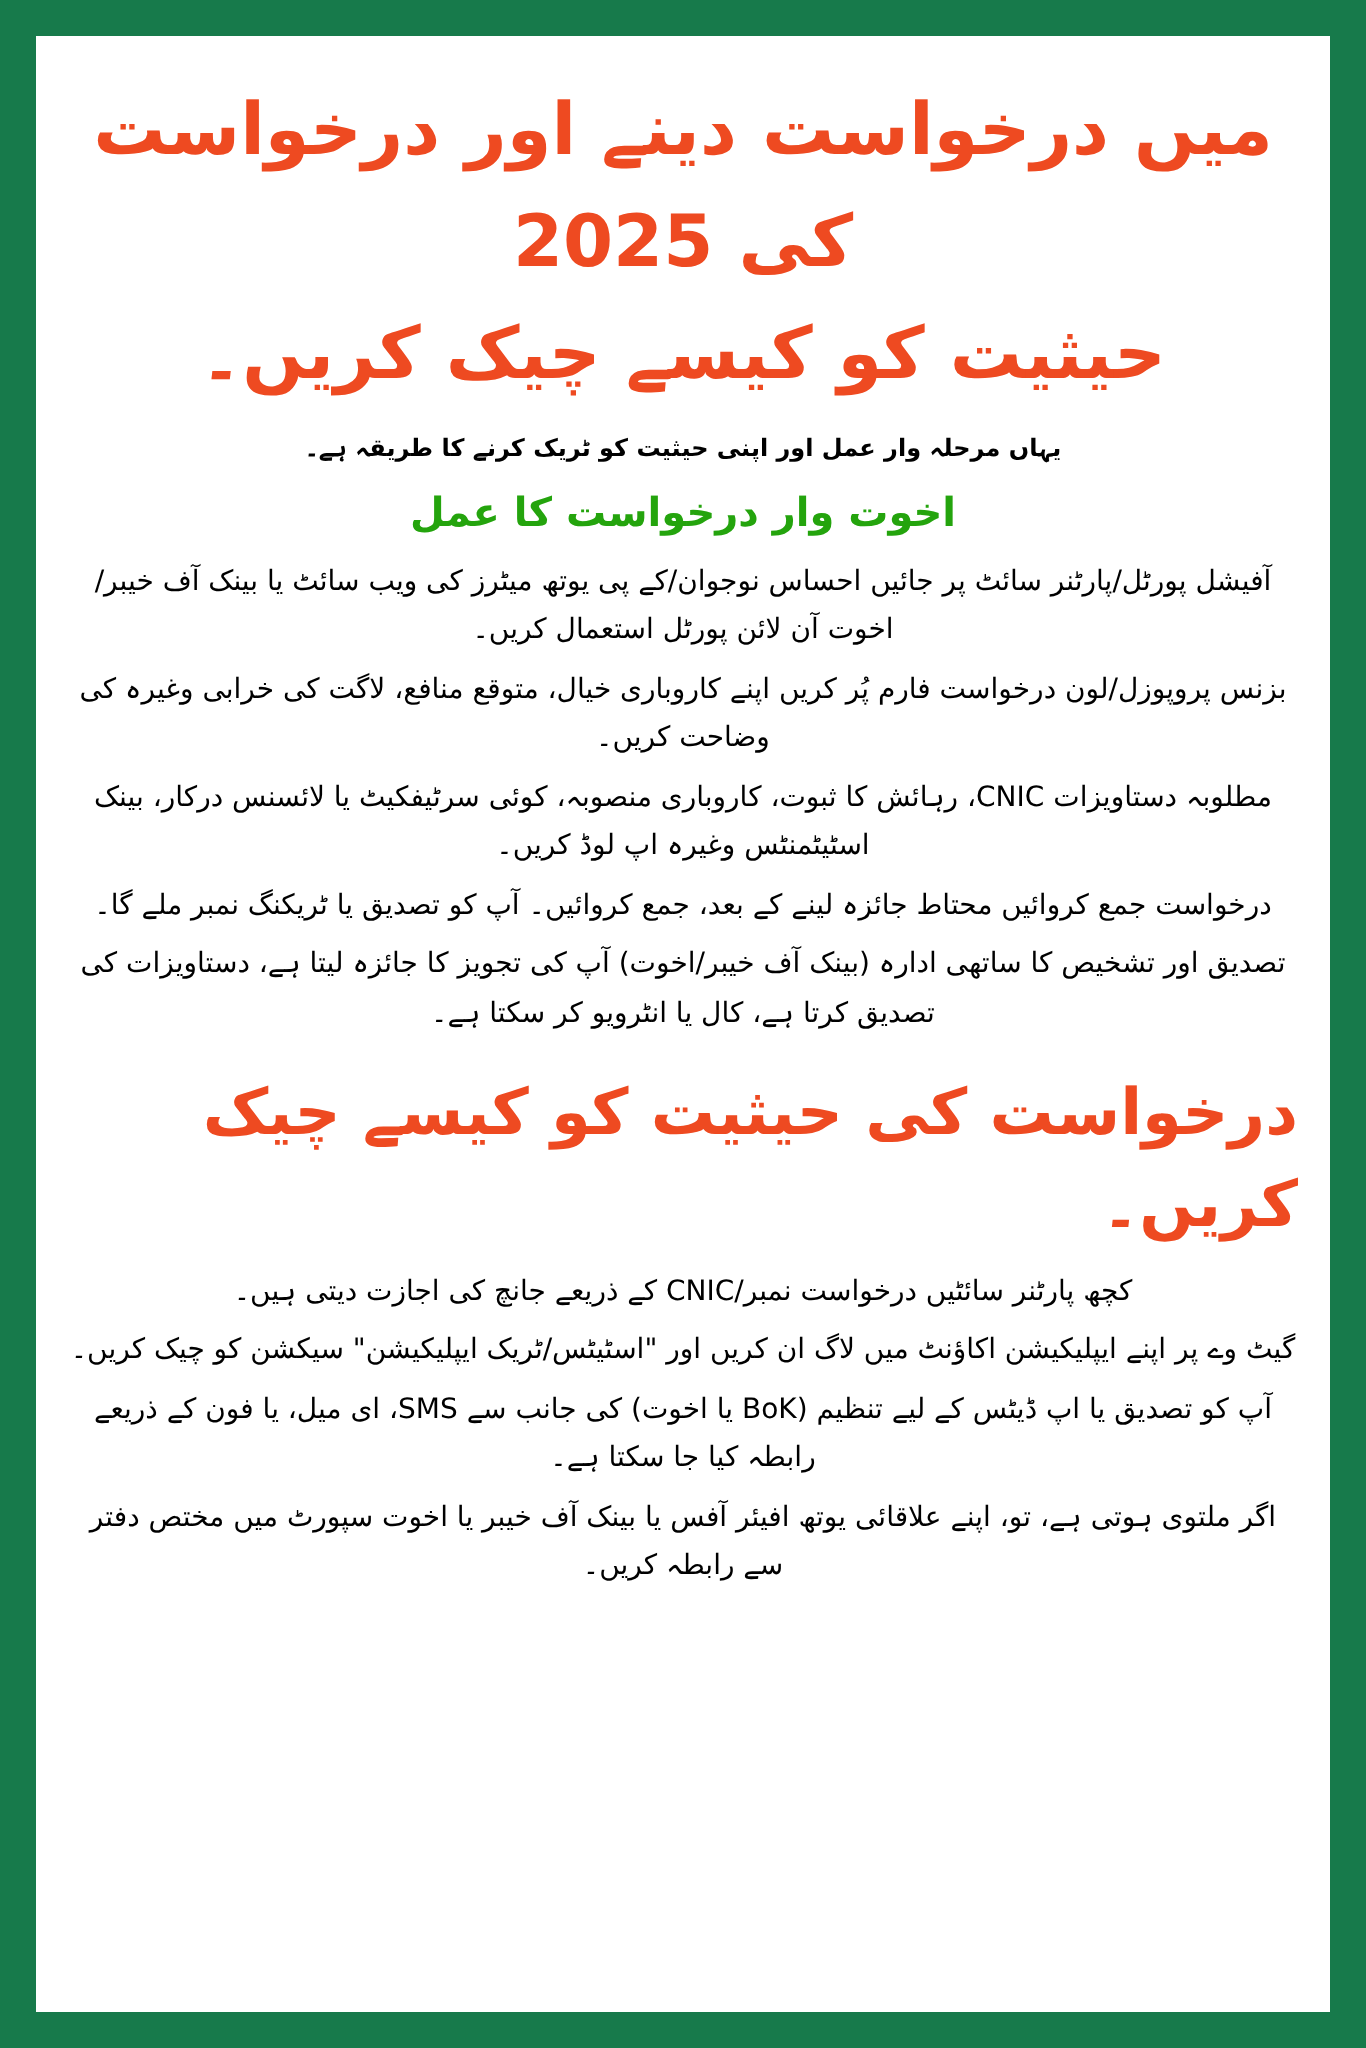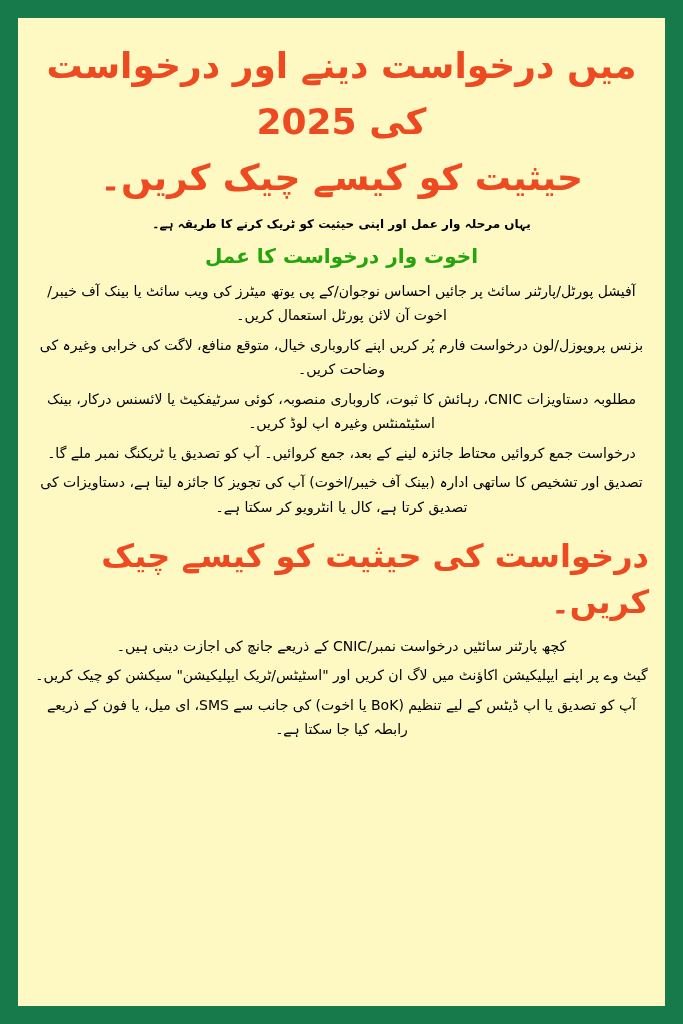--- a/index.html
+++ b/index.html
@@ -6,21 +6,21 @@
     margin: 0;
     padding: 0;
     background: #e9e9e9;
   }
   .poster {
     position: relative;
     width: 683px;
     height: 1024px;
     box-sizing: border-box;
     margin: 0 auto;
-    background: #fef9c3;
+    background: #ffffff;
     border: 18px solid #177a4b;
     padding: 10px 16px 8px;
     overflow: hidden;
     direction: rtl;
     text-align: center;
     font-family: "DejaVu Sans", sans-serif;
     color: #000000;
   }
   .main-title {
     margin: 10px 0 10px;
@@ -79,14 +79,15 @@
   <p class="body-para">بزنس پروپوزل/لون درخواست فارم پُر کریں اپنے کاروباری خیال، متوقع منافع، لاگت کی خرابی وغیرہ کی وضاحت کریں۔</p>
   <p class="body-para">مطلوبہ دستاویزات CNIC، رہائش کا ثبوت، کاروباری منصوبہ، کوئی سرٹیفکیٹ یا لائسنس درکار، بینک اسٹیٹمنٹس وغیرہ اپ لوڈ کریں۔</p>
   <p class="body-para">درخواست جمع کروائیں محتاط جائزہ لینے کے بعد، جمع کروائیں۔ آپ کو تصدیق یا ٹریکنگ نمبر ملے گا۔</p>
   <p class="body-para">تصدیق اور تشخیص کا ساتھی ادارہ (بینک آف خیبر/اخوت) آپ کی تجویز کا جائزہ لیتا ہے، دستاویزات کی تصدیق کرتا ہے، کال یا انٹرویو کر سکتا ہے۔</p>
 
   <h2 class="section-heading-orange">درخواست کی حیثیت کو کیسے چیک کریں۔</h2>
 
   <p class="body-para">کچھ پارٹنر سائٹیں درخواست نمبر/CNIC کے ذریعے جانچ کی اجازت دیتی ہیں۔</p>
   <p class="body-para">گیٹ وے پر اپنے ایپلیکیشن اکاؤنٹ میں لاگ ان کریں اور "اسٹیٹس/ٹریک ایپلیکیشن" سیکشن کو چیک کریں۔</p>
   <p class="body-para">آپ کو تصدیق یا اپ ڈیٹس کے لیے تنظیم (BoK یا اخوت) کی جانب سے SMS، ای میل، یا فون کے ذریعے رابطہ کیا جا سکتا ہے۔</p>
+  <p class="body-para">اگر ملتوی ہوتی ہے، تو، اپنے علاقائی یوتھ افیئر آفس یا بینک آف خیبر یا اخوت سپورٹ میں مختص دفتر سے رابطہ کریں۔</p>
 
 </div>
 
 </body></html>

